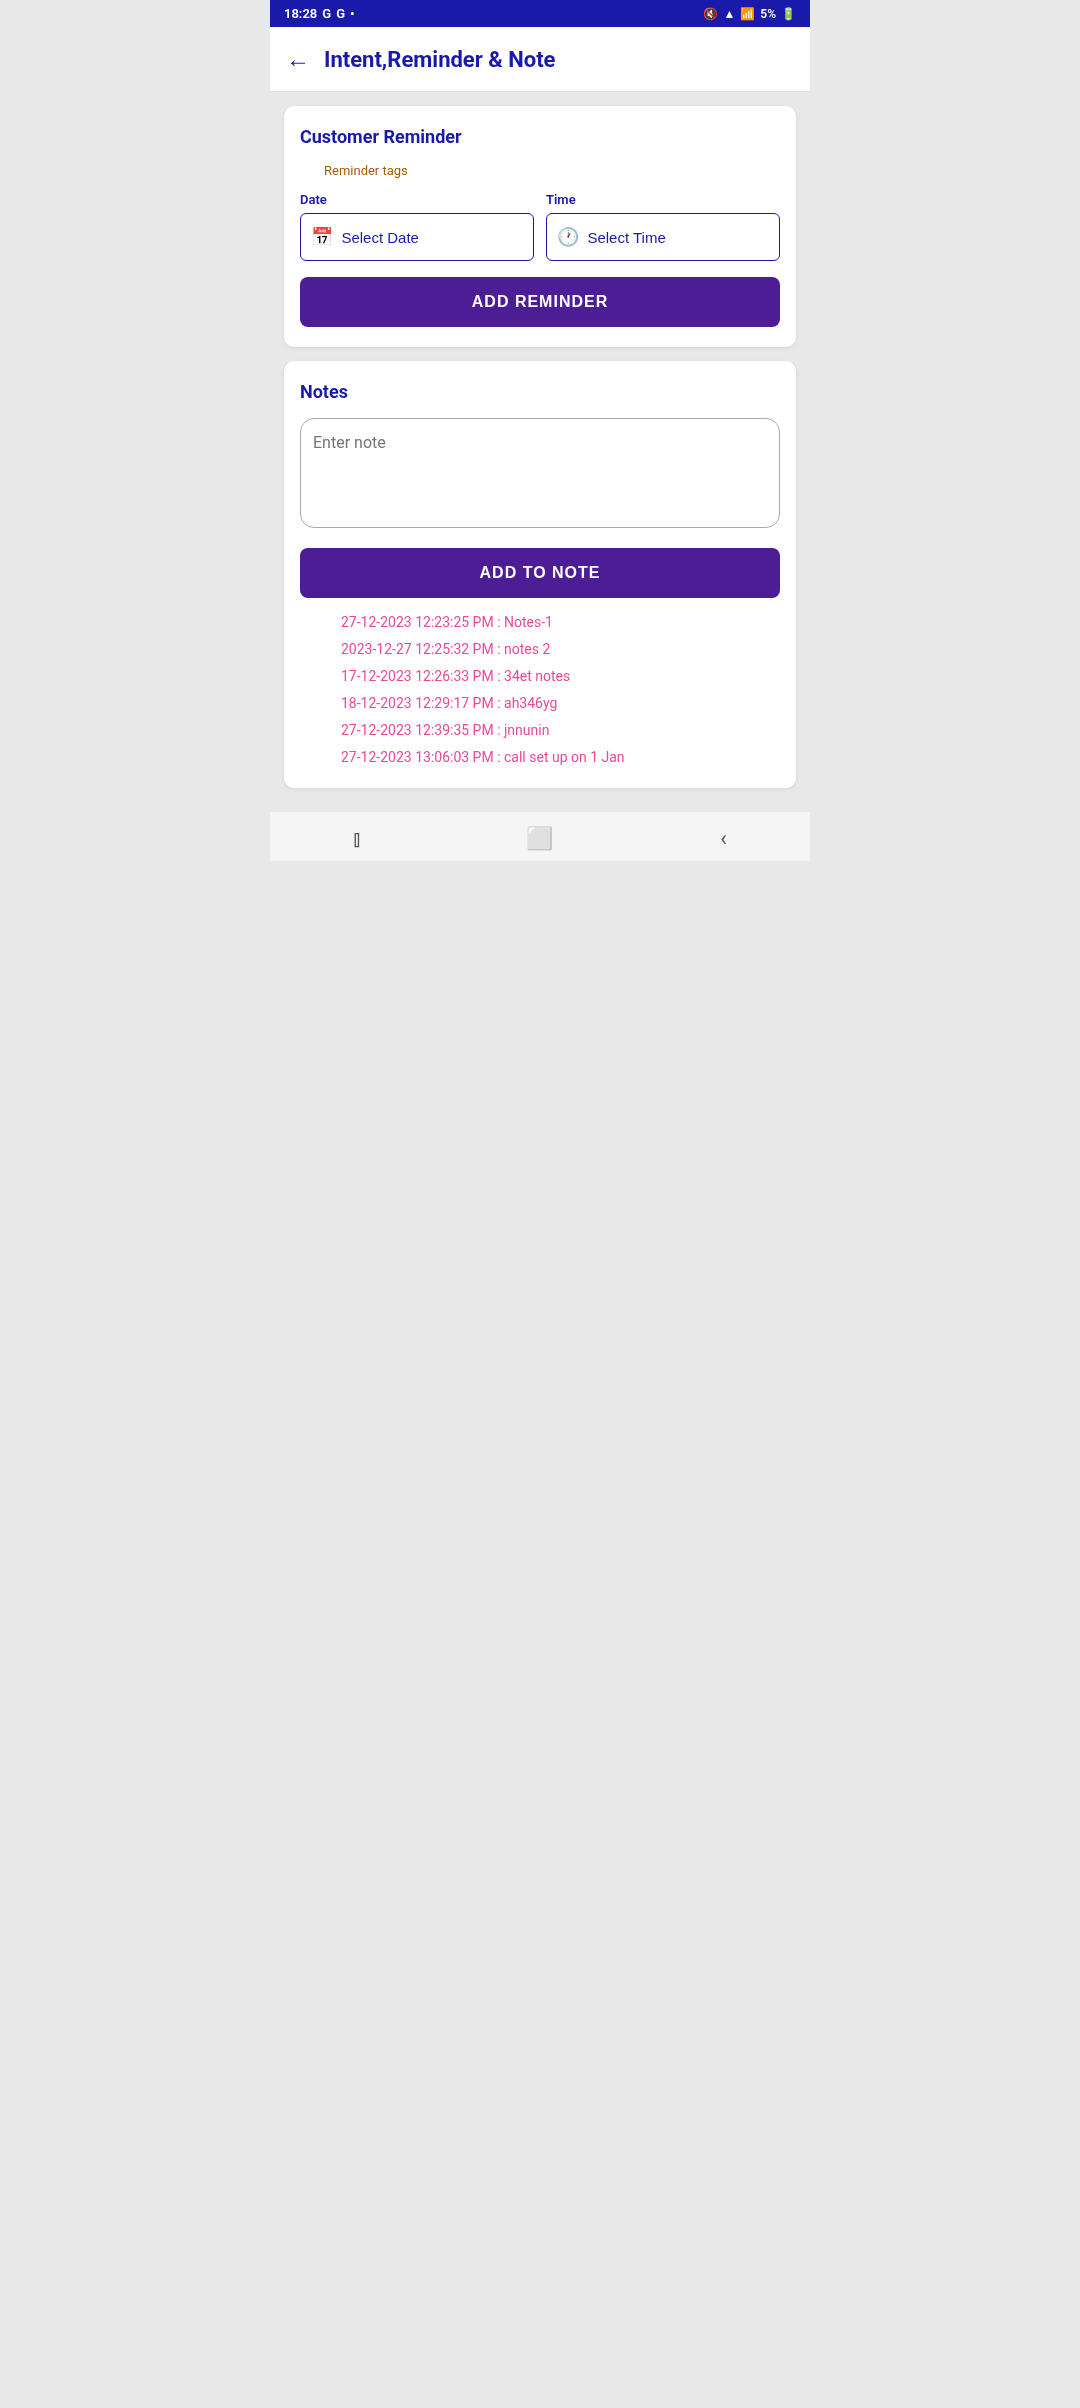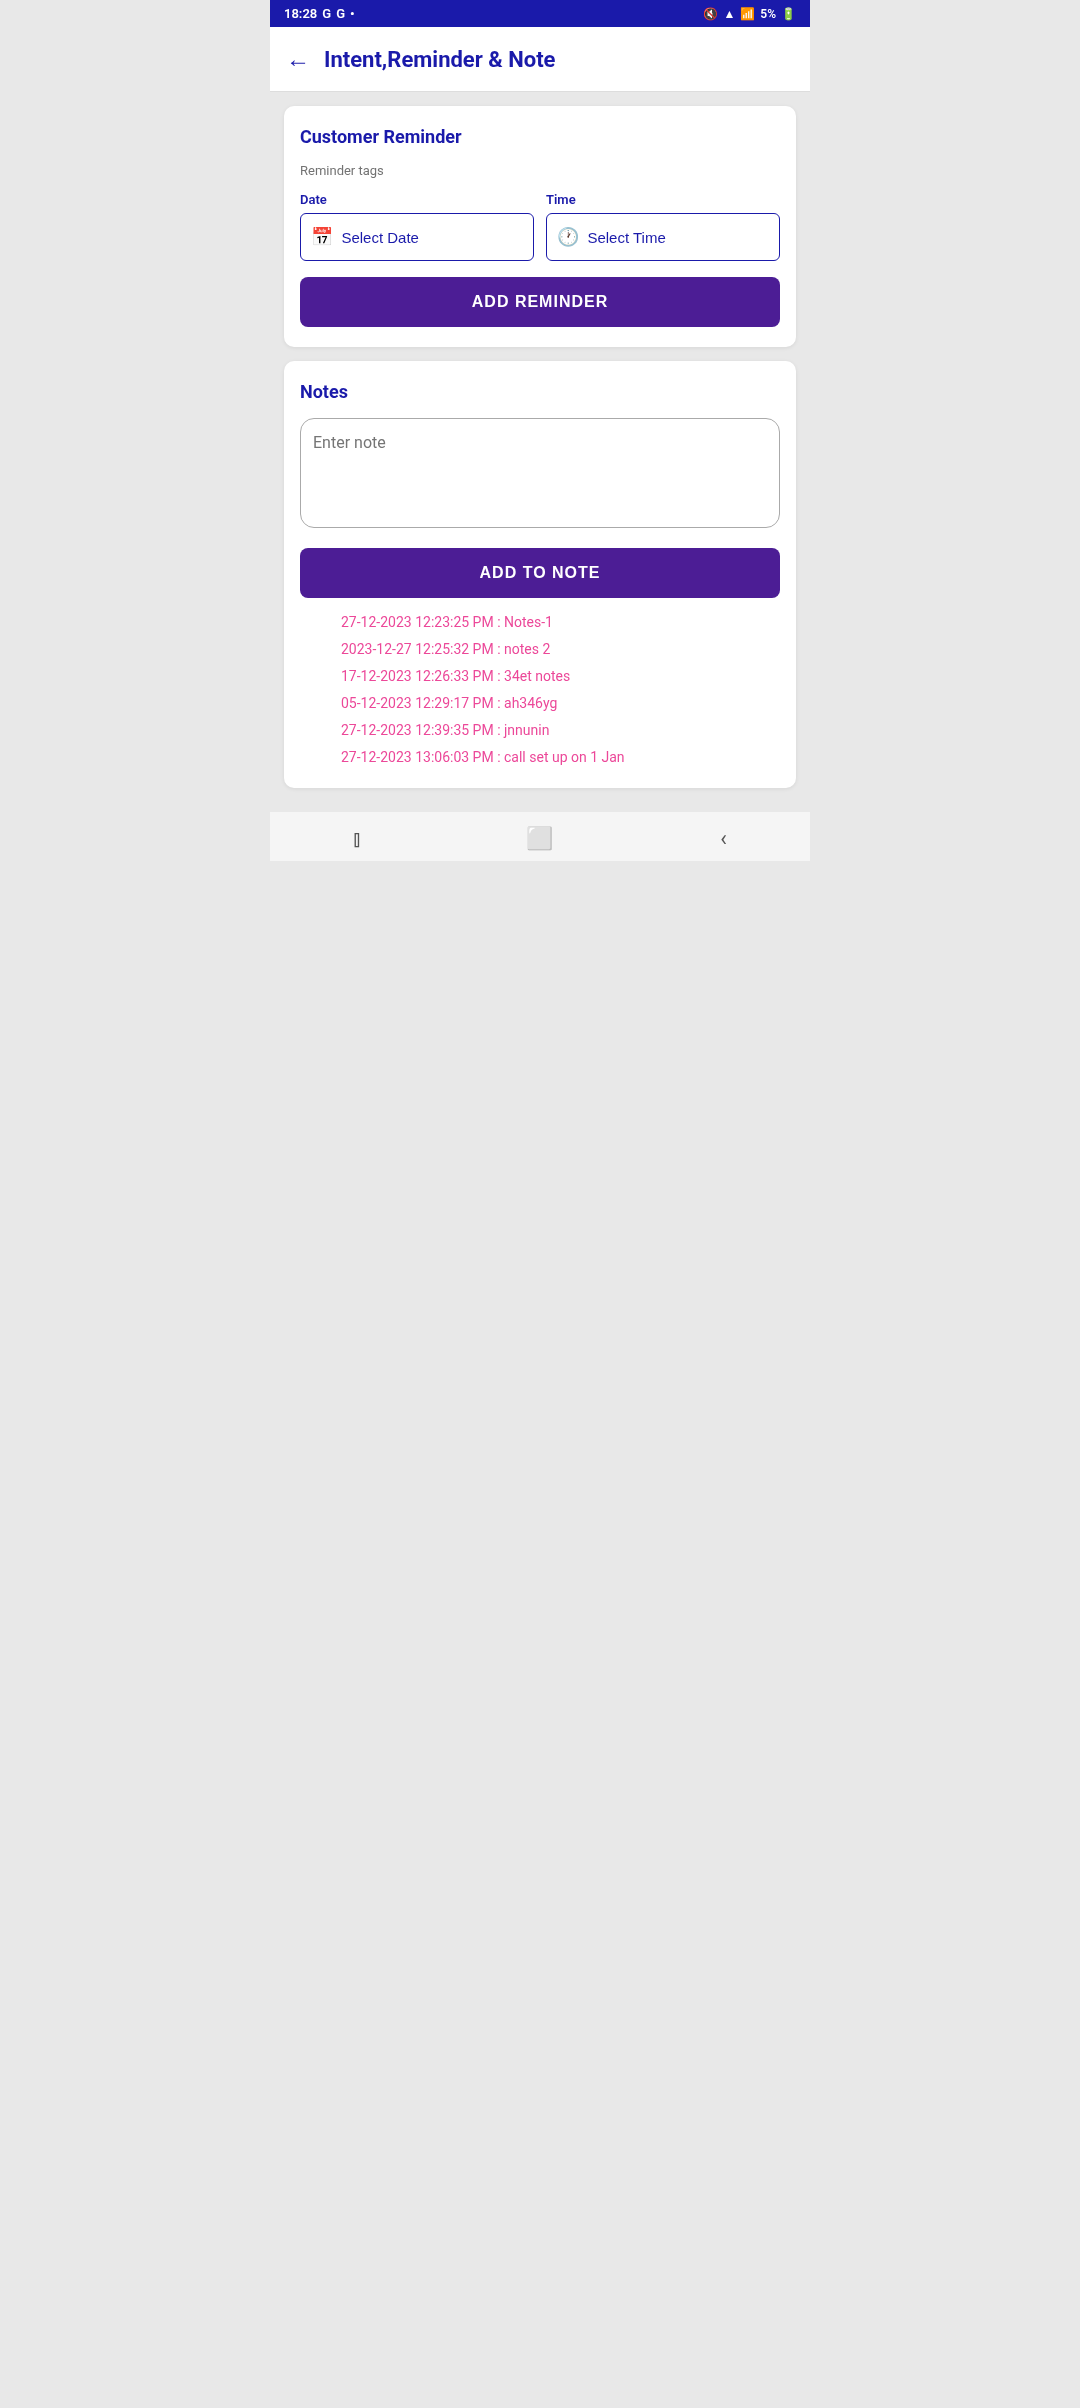--- a/index.html
+++ b/index.html
@@ -89,22 +89,23 @@
       height: 13px;
       border-radius: 50%;
       background: #1a1aaa;
     }
     .radio-label {
       font-size: 16px;
       color: #222;
     }
     .label-sm {
       font-size: 13px;
-      color: #737373;
+      color: #a16207;
       margin-bottom: 8px;
+      margin-left: 24px;
     }
     .text-input {
       width: 100%;
       border: 1.5px solid #aaa;
       border-radius: 6px;
       padding: 14px 12px;
       font-size: 16px;
       color: #888;
       outline: none;
       background: white;
@@ -248,21 +249,21 @@
     <div class="card-title">Notes</div>
 
     <textarea class="note-textarea" placeholder="Enter note" style=""></textarea>
 
     <button class="add-btn">ADD TO NOTE</button>
 
     <div class="notes-list" id="notes-list">
     <div class="note-item"><span class="note-timestamp">27-12-2023 12:23:25 PM</span> : Notes-1</div>
         <div class="note-item bold-ts"><span class="note-timestamp">2023-12-27 12:25:32 PM</span> : notes 2</div>
         <div class="note-item bold-ts"><span class="note-timestamp">17-12-2023 12:26:33 PM</span> : 34et notes</div>
-        <div class="note-item bold-ts"><span class="note-timestamp">05-12-2023 12:29:17 PM</span> : ah346yg</div>
+        <div class="note-item bold-ts"><span class="note-timestamp">18-12-2023 12:29:17 PM</span> : ah346yg</div>
         <div class="note-item bold-ts"><span class="note-timestamp">27-12-2023 12:39:35 PM</span> : jnnunin</div>
         <div class="note-item bold-ts"><span class="note-timestamp">27-12-2023 13:06:03 PM</span> : call set up on 1 Jan</div>
       </div>
   </div>
 
 </div>
 
 <div class="nav-bar">
   <span class="nav-icon">⫾</span>
   <span class="nav-icon">⬜</span>

